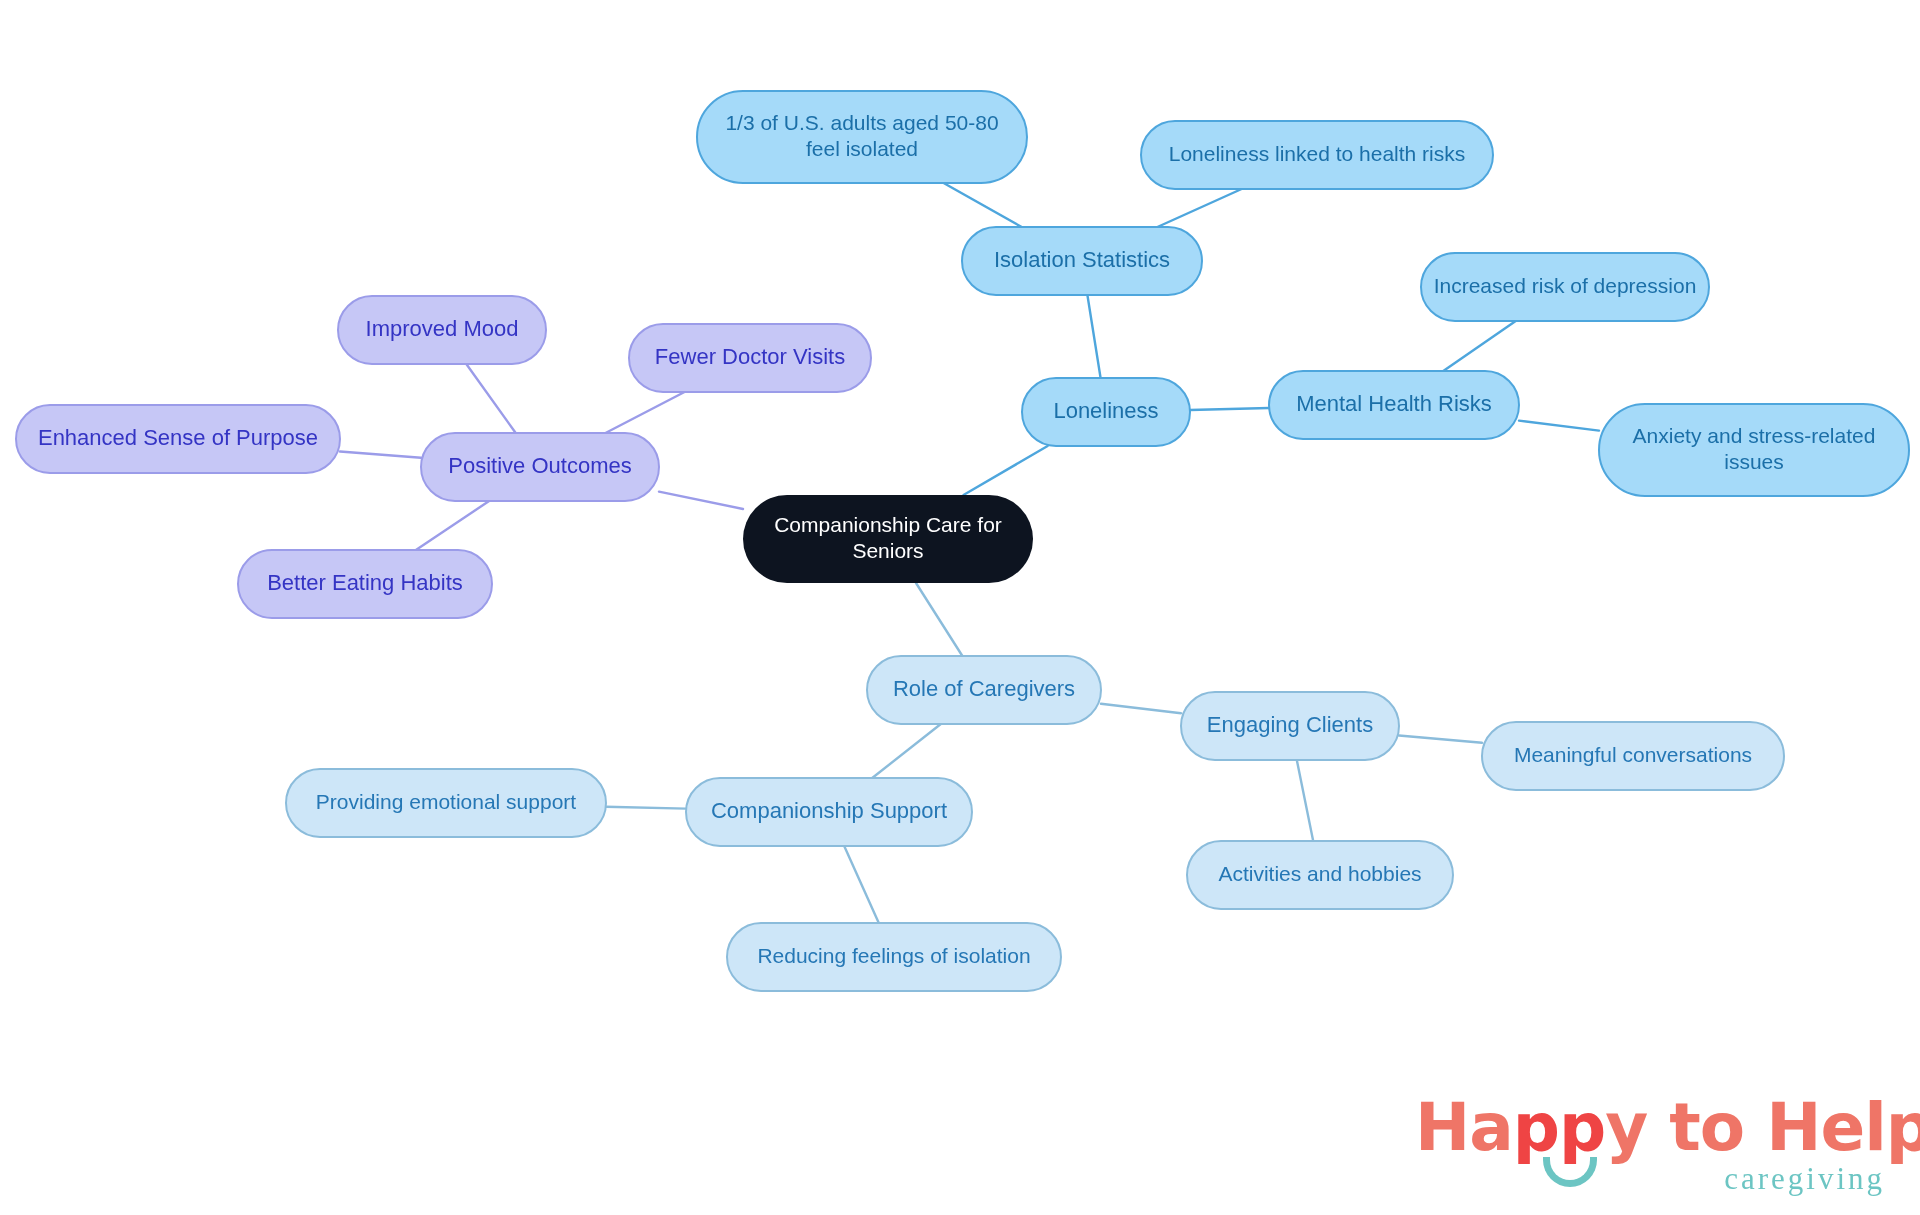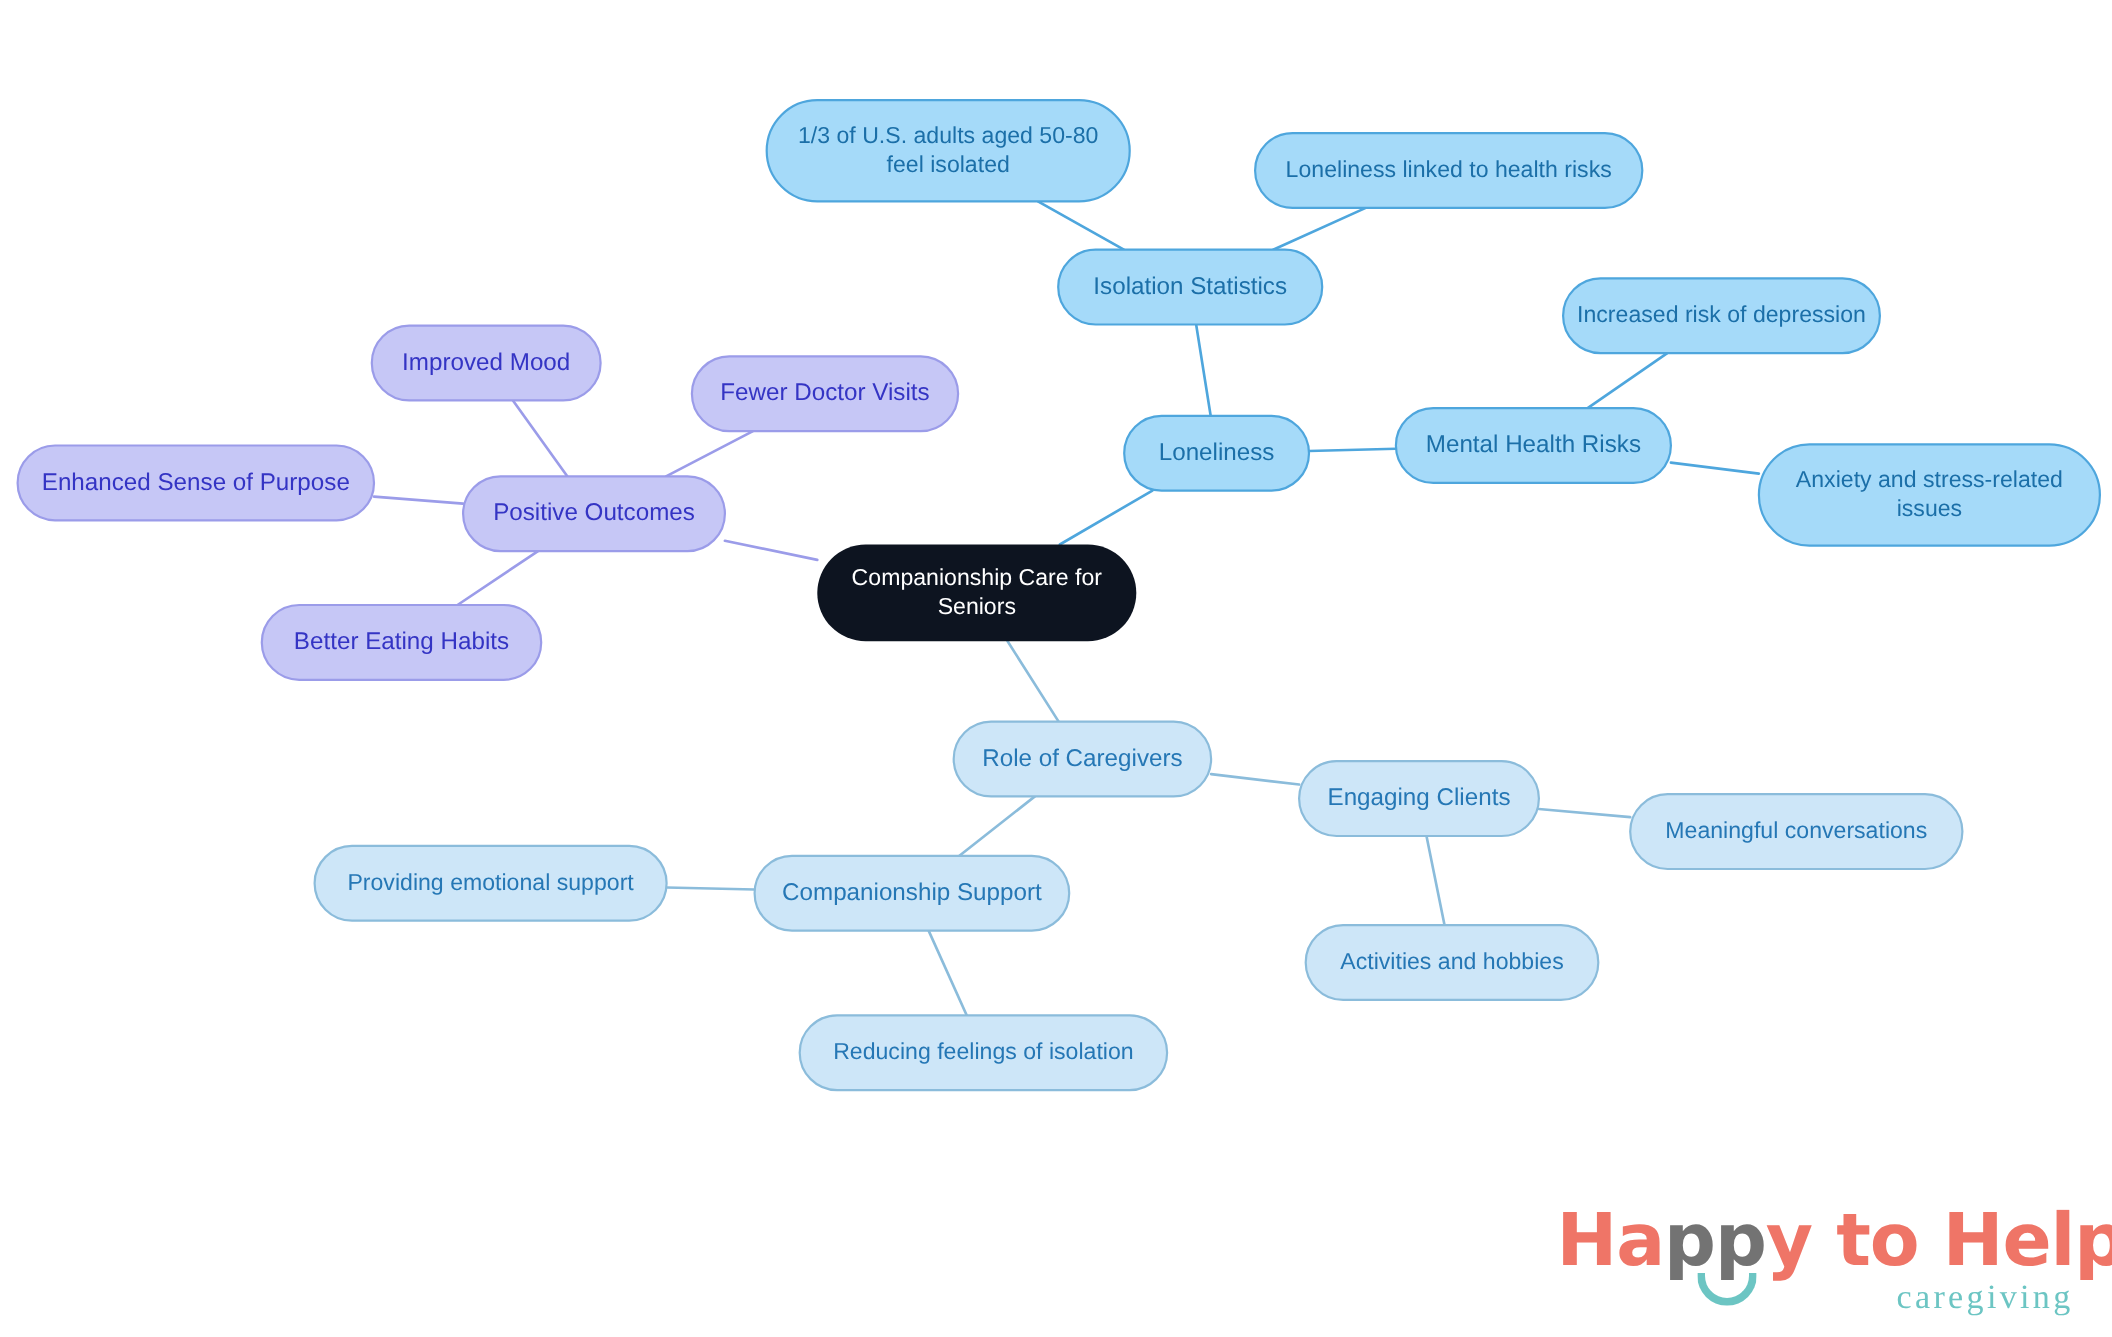--- a/index.html
+++ b/index.html
@@ -51,21 +51,21 @@
     left: 0;
     top: 0;
     font-family: "DejaVu Sans", sans-serif;
     font-weight: bold;
     font-size: 66px;
     letter-spacing: -1px;
     line-height: 1;
     white-space: nowrap;
   }
   .logo-seg-coral { color: #ef7567; margin-top: 36px; }
-  .logo-seg-teal  { color: #737373; margin-top: 48px; }
+  .logo-seg-teal  { color: #ef4444; margin-top: 48px; }
   .logo-smile {
     position: absolute;
     left: 128px;
     top: 62px;
     width: 54px;
     height: 30px;
     border: 7px solid #6cc5c3;
     border-top: none;
     border-radius: 0 0 30px 30px;
     box-sizing: border-box;

